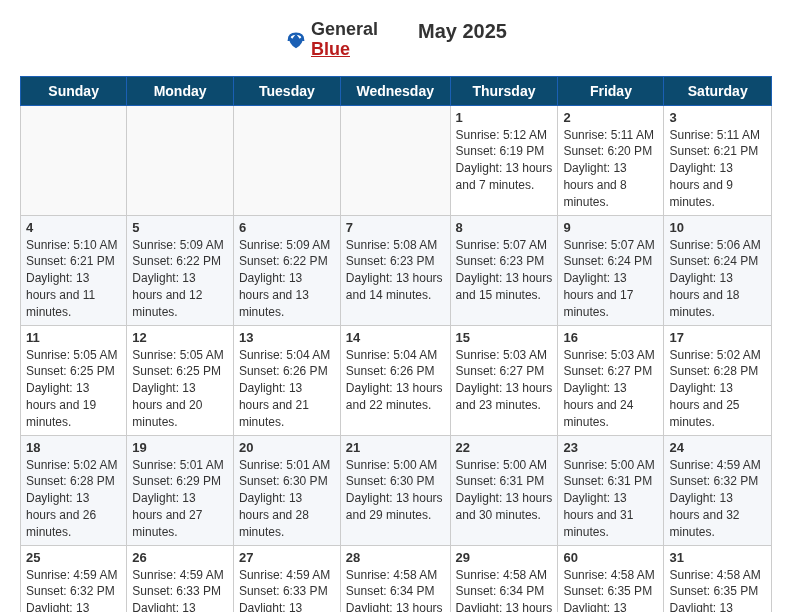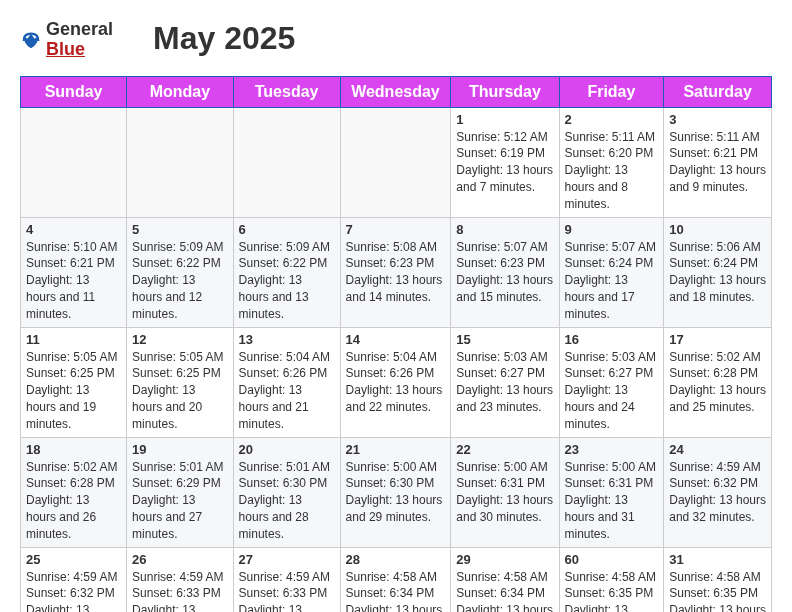--- a/index.html
+++ b/index.html
@@ -5,21 +5,21 @@
     * { margin: 0; padding: 0; box-sizing: border-box; }
     body {
       font-family: Arial, sans-serif;
       background: #fff;
       width: 792px;
       min-height: 612px;
       padding: 20px;
     }
     .header {
       display: flex;
-      justify-content: flex-start;
+      justify-content: center;
       align-items: flex-start;
       margin-bottom: 16px;
       gap: 40px;
     }
     .logo {
       display: flex;
       align-items: center;
     }
     .logo-text {
       display: flex;
@@ -33,40 +33,40 @@
     .logo-icon {
       width: 22px;
       height: 22px;
       margin-right: 4px;
       margin-top: 2px;
     }
     .title-block {
       text-align: right;
     }
     .title-block h1 {
-      font-size: 32px;
+      font-size: 20px;
       color: #333;
       font-weight: bold;
     }
     .title-block h2 {
       font-size: 16px;
       color: #555;
       font-weight: normal;
     }
     table {
       width: 100%;
       border-collapse: collapse;
       font-size: 11px;
     }
     thead tr th {
-      background-color: #d946ef;
+      background-color: #0c4a6e;
       color: #fff;
       text-align: center;
       padding: 6px 4px;
-      font-size: 16px;
+      font-size: 14px;
       font-weight: bold;
       border: 1px solid #1a5fb4;
     }
     tbody tr td {
       border: 1px solid #ccc;
       vertical-align: top;
       padding: 4px 5px;
       width: 113px;
       min-height: 70px;
       background: #fff;

